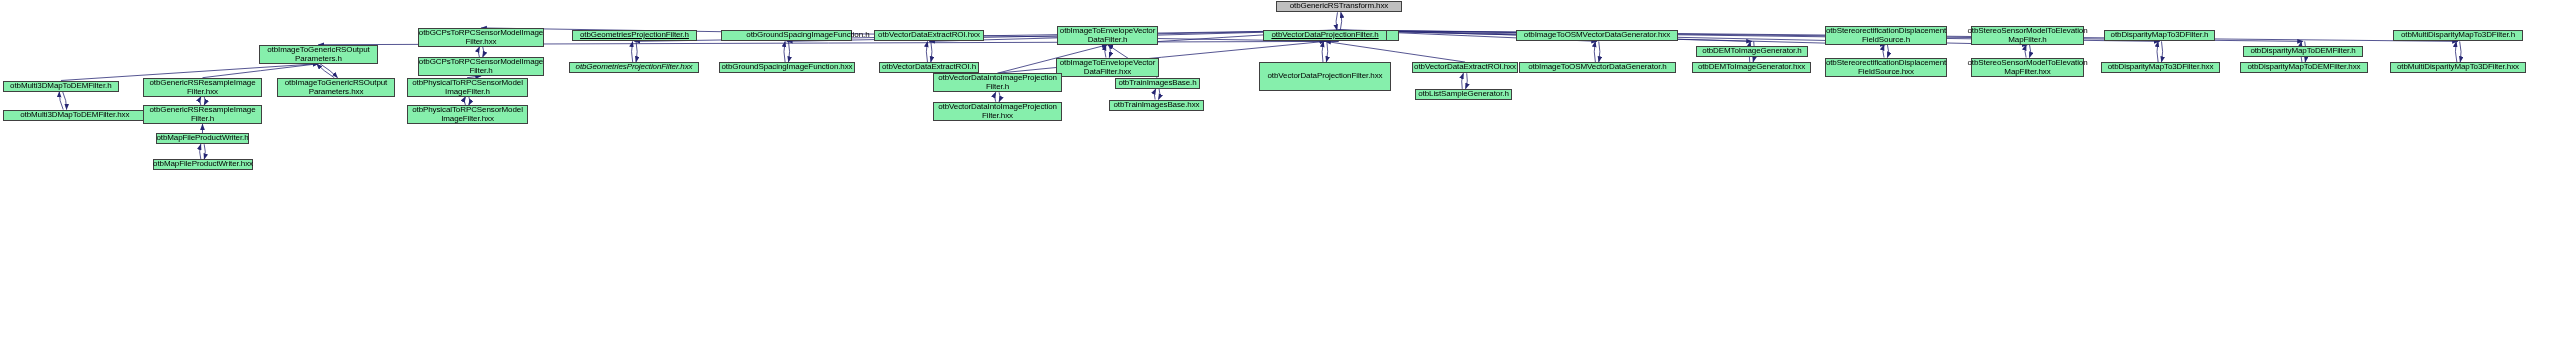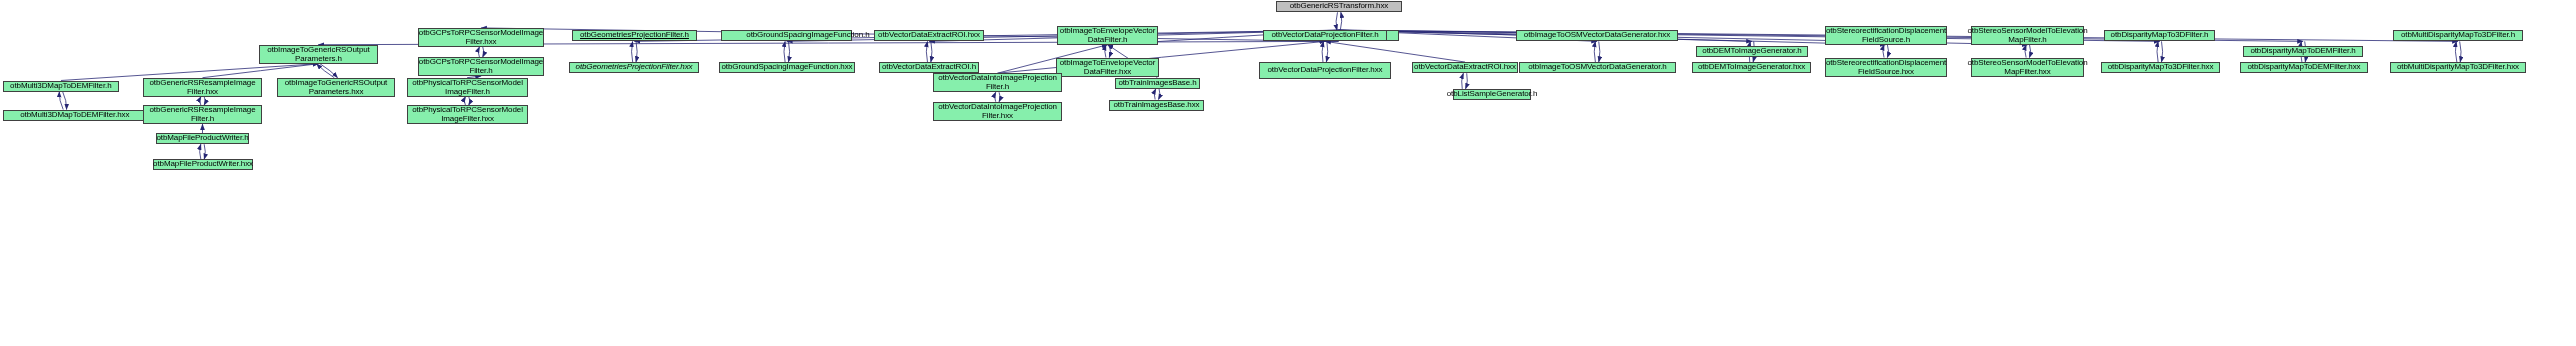--- a/index.html
+++ b/index.html
@@ -132,59 +132,59 @@
       <div class="node thick" style="left: 1279px; top: 30px; width: 120px; height: 11.2px;">otbGenericRSTransform.h</div>
       <div class="node thick" style="left: 259px; top: 45px; width: 119px; height: 19px;">otbImageToGenericRSOutput
 Parameters.h</div>
       <div class="node thick" style="left: 418px; top: 28px; width: 126px; height: 19px;">otbGCPsToRPCSensorModelImage
 Filter.hxx</div>
       <div class="node thick" style="left: 572px; top: 30px; width: 125px; height: 11.2px; text-decoration: underline;">otbGeometriesProjectionFilter.h</div>
       <div class="node thick" style="left: 721px; top: 30px; width: 131px; height: 11.2px; padding-left: 45px;">otbGroundSpacingImageFunction.h</div>
       <div class="node thick" style="left: 874px; top: 30px; width: 110px; height: 11.2px;">otbVectorDataExtractROI.hxx</div>
       <div class="node thick" style="left: 1057px; top: 26px; width: 101px; height: 19px;">otbImageToEnvelopeVector
 DataFilter.h</div>
-      <div class="node thick" style="left: 1263px; top: 30px; width: 124px; height: 11.2px;">otbVectorDataProjectionFilter.h</div>
+      <div class="node thick" style="left: 1263px; top: 30px; width: 124px; height: 11.2px; text-decoration: underline;">otbVectorDataProjectionFilter.h</div>
       <div class="node thick" style="left: 1516px; top: 30px; width: 162px; height: 11.2px;">otbImageToOSMVectorDataGenerator.hxx</div>
       <div class="node thick" style="left: 1696px; top: 30px; width: 112px; height: 11.2px; margin-top: 16px;">otbDEMToImageGenerator.h</div>
       <div class="node thick" style="left: 1825px; top: 26px; width: 122px; height: 19px;">otbStereorectificationDisplacement
 FieldSource.h</div>
       <div class="node thick" style="left: 1971px; top: 26px; width: 113px; height: 19px;">otbStereoSensorModelToElevation
 MapFilter.h</div>
       <div class="node thick" style="left: 2104px; top: 30px; width: 111px; height: 11.2px;">otbDisparityMapTo3DFilter.h</div>
       <div class="node thick" style="left: 2243px; top: 30px; width: 120px; height: 11.2px; margin-top: 16px;">otbDisparityMapToDEMFilter.h</div>
       <div class="node thick" style="left: 2393px; top: 30px; width: 130px; height: 11.2px;">otbMultiDisparityMapTo3DFilter.h</div>
       <div class="node thick" style="left: 418px; top: 57px; width: 126px; height: 19px;">otbGCPsToRPCSensorModelImage
 Filter.h</div>
       <div class="node thick" style="left: 569px; top: 62px; width: 130px; height: 11.2px; font-style: italic;">otbGeometriesProjectionFilter.hxx</div>
       <div class="node thick" style="left: 719px; top: 62px; width: 136px; height: 11.2px;">otbGroundSpacingImageFunction.hxx</div>
       <div class="node thick" style="left: 879px; top: 62px; width: 100px; height: 11.2px;">otbVectorDataExtractROI.h</div>
       <div class="node thick" style="left: 1056px; top: 58px; width: 103px; height: 19px;">otbImageToEnvelopeVector
 DataFilter.hxx</div>
-      <div class="node thick" style="left: 1259px; top: 62px; width: 132px; height: 17px;">otbVectorDataProjectionFilter.hxx</div>
+      <div class="node thick" style="left: 1259px; top: 62px; width: 132px; height: 29px;">otbVectorDataProjectionFilter.hxx</div>
       <div class="node thick" style="left: 1412px; top: 62px; width: 106px; height: 11.2px;">otbVectorDataExtractROI.hxx</div>
       <div class="node thick" style="left: 1519px; top: 62px; width: 157px; height: 11.2px;">otbImageToOSMVectorDataGenerator.h</div>
       <div class="node thick" style="left: 1692px; top: 62px; width: 119px; height: 11.2px;">otbDEMToImageGenerator.hxx</div>
       <div class="node thick" style="left: 1825px; top: 58px; width: 122px; height: 19px;">otbStereorectificationDisplacement
 FieldSource.hxx</div>
       <div class="node thick" style="left: 1971px; top: 58px; width: 113px; height: 19px;">otbStereoSensorModelToElevation
 MapFilter.hxx</div>
       <div class="node thick" style="left: 2101px; top: 62px; width: 119px; height: 11.2px;">otbDisparityMapTo3DFilter.hxx</div>
       <div class="node thick" style="left: 2240px; top: 62px; width: 128px; height: 11.2px;">otbDisparityMapToDEMFilter.hxx</div>
       <div class="node thick" style="left: 2390px; top: 62px; width: 136px; height: 11.2px;">otbMultiDisparityMapTo3DFilter.hxx</div>
       <div class="node thick" style="left: 277px; top: 78px; width: 118px; height: 19px;">otbImageToGenericRSOutput
 Parameters.hxx</div>
       <div class="node thick" style="left: 143px; top: 78px; width: 119px; height: 19px;">otbGenericRSResampleImage
 Filter.hxx</div>
       <div class="node thick" style="left: 2.8px; top: 81px; width: 116px; height: 11.2px;">otbMulti3DMapToDEMFilter.h</div>
       <div class="node thick" style="left: 407px; top: 78px; width: 121px; height: 19px;">otbPhysicalToRPCSensorModel
 ImageFilter.h</div>
       <div class="node thick" style="left: 933px; top: 73px; width: 129px; height: 19px;">otbVectorDataIntoImageProjection
 Filter.h</div>
       <div class="node thick" style="left: 1115px; top: 78px; width: 85px; height: 11.2px;">otbTrainImagesBase.h</div>
-      <div class="node thick" style="left: 1453px; top: 89px; width: 78px; height: 11.2px;">otbListSampleGenerator.h</div>
+      <div class="node thick" style="left: 1415px; top: 89px; width: 97px; height: 11.2px;">otbListSampleGenerator.h</div>
       <div class="node thick" style="left: 2.8px; top: 110px; width: 144px; height: 11.2px;">otbMulti3DMapToDEMFilter.hxx</div>
       <div class="node thick" style="left: 143px; top: 105px; width: 119px; height: 19px;">otbGenericRSResampleImage
 Filter.h</div>
       <div class="node thick" style="left: 407px; top: 105px; width: 121px; height: 19px;">otbPhysicalToRPCSensorModel
 ImageFilter.hxx</div>
       <div class="node thick" style="left: 933px; top: 102px; width: 129px; height: 19px;">otbVectorDataIntoImageProjection
 Filter.hxx</div>
       <div class="node thick" style="left: 1109px; top: 100px; width: 95px; height: 11.2px;">otbTrainImagesBase.hxx</div>
       <div class="node thick" style="left: 156px; top: 133px; width: 93px; height: 11.2px;">otbMapFileProductWriter.h</div>
       <div class="node thick" style="left: 153px; top: 159px; width: 100px; height: 11.2px;">otbMapFileProductWriter.hxx</div>

